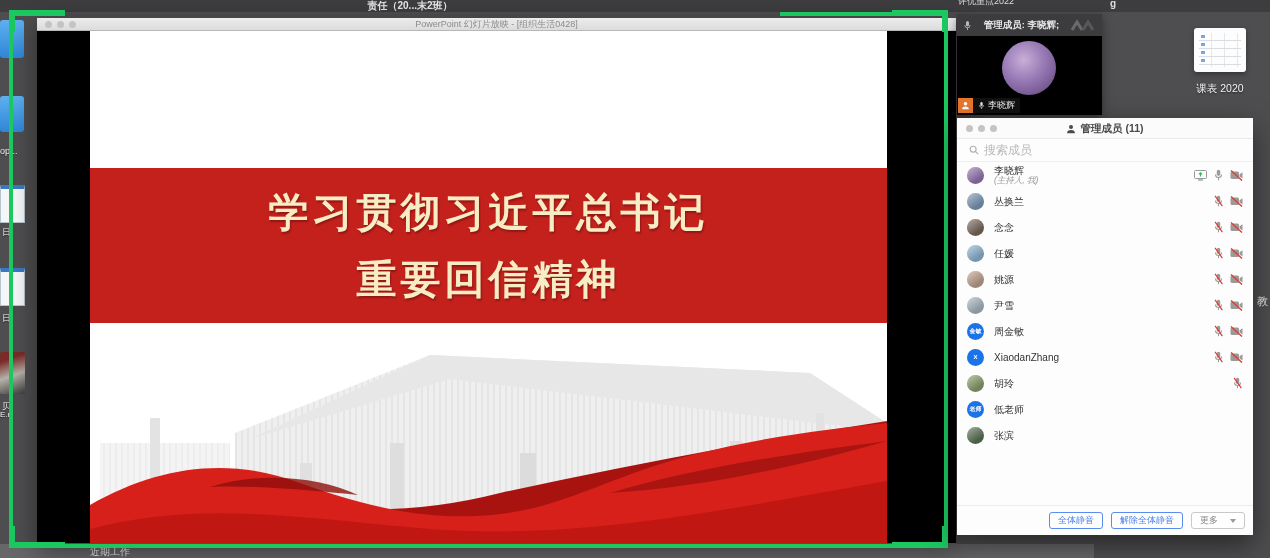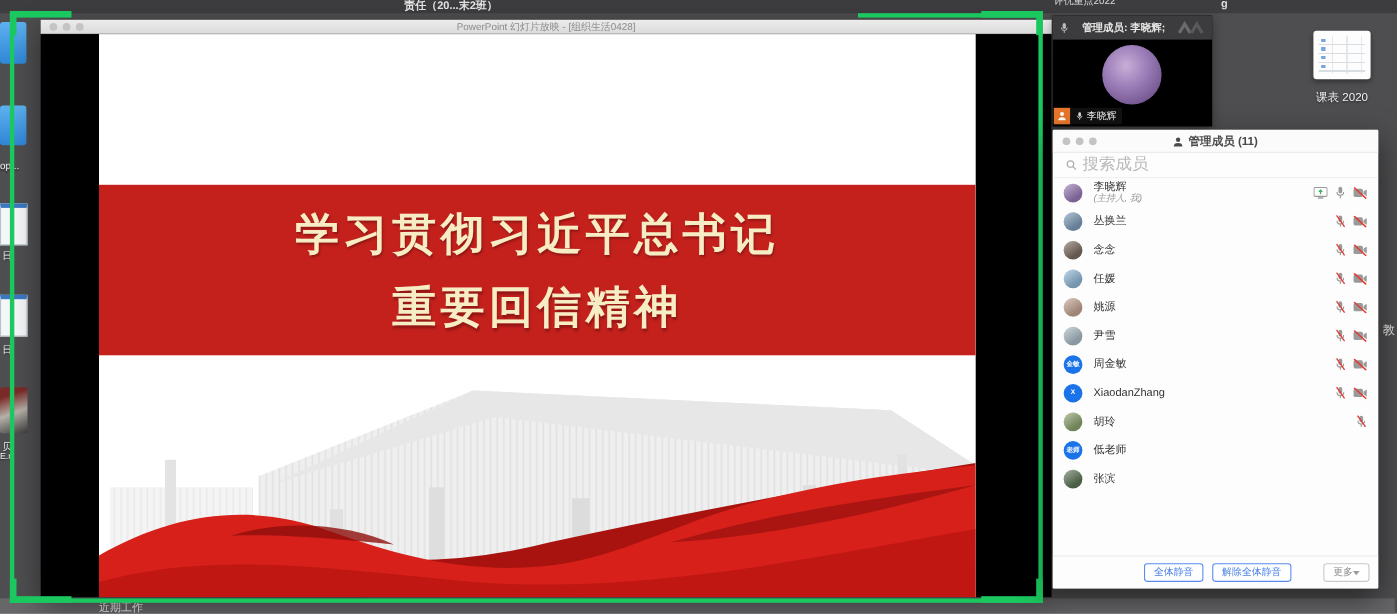--- a/index.html
+++ b/index.html
@@ -46,21 +46,21 @@
     font-size:9px; line-height:13px; color:#8b8b8b; white-space:nowrap; }
   .ppt-stage { position:relative; height:512px; background:#000; overflow:hidden; }
   .slide { position:absolute; left:53px; top:0; width:797px; height:512px; background:#fff; overflow:hidden; }
   .red-band { position:absolute; left:0; top:137px; width:797px; height:155px;
     display:flex; flex-direction:column; justify-content:center; align-items:center; gap:12px; }
   .slide-line { font-size:40px; font-weight:900; letter-spacing:4px; white-space:nowrap;
     font-family:"DejaVu Sans","Liberation Sans",sans-serif; text-shadow:1px 2px 2px rgba(80,10,8,.45); }
   .slide-art { position:absolute; left:0; top:292px; width:797px; height:220px; }
 
   
-  .dock-strip { position:absolute; left:0; top:544px; width:1268px; height:14px; background:#67676a; }
+  .dock-strip { position:absolute; left:0; top:544px; width:1094px; height:14px; background:#67676a; }
   .dock-label { position:absolute; left:90px; top:1px; color:#efefef; font-size:10px; }
 
   
   .video-panel { position:absolute; left:957px; top:14px; width:145px; height:101px; background:#000;
     box-shadow:0 3px 10px rgba(0,0,0,.4); }
   .video-header { position:relative; height:22px; background:#3c3c3e; display:flex; align-items:center; }
   .video-header .mic { margin-left:6px; }
   .speaking-text { flex:1; text-align:center; color:#e6e6e6; font-size:9.5px; font-weight:bold; white-space:nowrap; }
   .logo-m { margin-right:5px; }
   .video-body { position:relative; height:79px; }
@@ -72,39 +72,39 @@
   .tag-label span { color:#eee; font-size:9px; }
 
   
   .members-panel { position:absolute; left:957px; top:118px; width:296px; height:417px; background:#fdfdfd;
     border-radius:1px; box-shadow:0 10px 28px rgba(0,0,0,.5); overflow:hidden; }
   .panel-titlebar { position:relative; height:21px; border-bottom:1px solid #e9e9e9; background:#fbfbfb; }
   .panel-title { position:absolute; left:0; right:0; top:0; height:21px; display:flex; align-items:center;
     justify-content:center; gap:4px; color:#4a4a4a; font-size:10.5px; font-weight:bold; }
   .search-row { position:relative; height:23px; border-bottom:1px solid #efefef; display:flex; align-items:center;
     gap:5px; padding:0 12px; }
-  .search-row input { border:none; outline:none; background:transparent; font-size:15px; color:#555; width:240px;
-    font-family:Liberation Mono, monospace; }
+  .search-row input { border:none; outline:none; background:transparent; font-size:12px; color:#555; width:240px;
+    font-family:Liberation Sans, sans-serif; }
   .search-row input::placeholder { color:#b9b9b9; }
   .member-row { position:relative; height:26px; display:flex; align-items:center; padding:0 10px; }
   .avatar { width:17px; height:17px; border-radius:50%; flex:none; position:relative; overflow:hidden;
     display:flex; align-items:center; justify-content:center; }
   .avatar.photo::after { content:""; position:absolute; inset:0;
     background:linear-gradient(145deg, rgba(255,255,255,.45), rgba(0,0,0,.18) 70%); }
   .avatar .avatar-txt { color:#fff; font-size:6px; font-weight:bold; letter-spacing:0; z-index:1; }
   .member-meta { margin-left:10px; line-height:1.1; }
   .member-name { font-size:10px; color:#333; }
   .member-sub { font-size:8.5px; color:#999;font-style:italic; }
   .row-icons { margin-left:auto; display:flex; gap:6px; align-items:center; }
 
   .panel-footer { position:absolute; left:0; bottom:0; width:100%; height:30px; border-top:1px solid #ececec;
     display:flex; align-items:center; justify-content:flex-end; gap:8px; padding:0 8px; background:#fdfdfd; }
   .btn { height:17px; padding:0 8px; border-radius:3px; background:#fff; font-size:9px; line-height:15px; cursor:pointer; }
   .btn-blue { border:1px solid #5a8cf0; color:#4a7fe8; }
-  .btn-grey { border:1px solid #c9c9c9; color:#8a8a8a; display:flex; align-items:center; gap:0;margin-left:21px; }
+  .btn-grey { border:1px solid #c9c9c9; color:#8a8a8a; display:flex; align-items:center; gap:12px; }
   .caret { width:0; height:0; border-left:3px solid transparent; border-right:3px solid transparent;
     border-top:4px solid #9a9a9a; }
 
   
   .kebiao { position:absolute; left:1194px; top:28px; width:52px; height:44px; background:#fdfdfd;
     border-radius:3px; box-shadow:0 2px 5px rgba(0,0,0,.35); }
   .kebiao-grid { position:absolute; inset:5px; background:
     repeating-linear-gradient(180deg, transparent 0 7px, #d8dde2 7px 8px),
     repeating-linear-gradient(90deg, transparent 0 12px, #e4e8ec 12px 13px); }
   .kebiao-marks { position:absolute; left:7px; top:7px; width:4px; height:28px;

